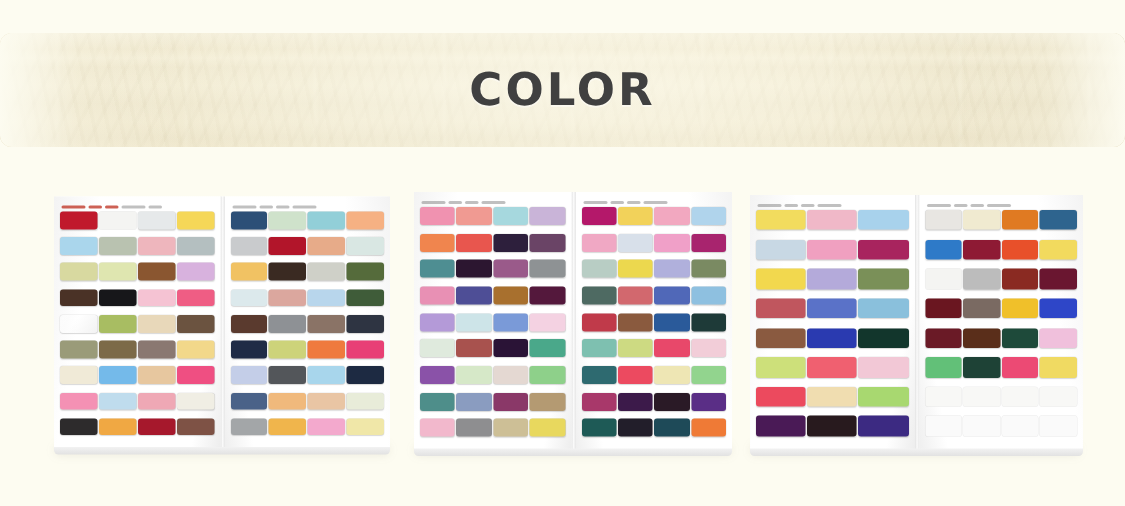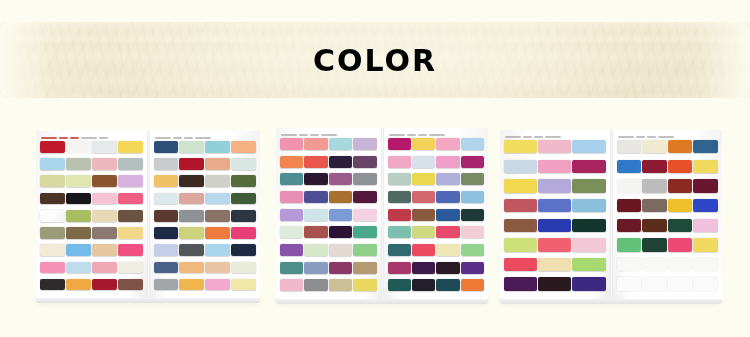--- a/index.html
+++ b/index.html
@@ -76,21 +76,21 @@
     mix-blend-mode: normal;
   }
   #banner-title {
     position: absolute;
     left: 0; right: 0; top: 0; bottom: 0;
     display: flex; align-items: center; justify-content: center;
     font-family: "DejaVu Sans", sans-serif;
     font-weight: 700;
     font-size: 30px;
     letter-spacing: 2px;
-    color: #000000;
+    color: #404040;
     text-shadow: 0 1px 0 rgba(255,255,255,0.45);
   }
 
   
   .book {
     position: absolute;
     display: flex;
     background: #ffffff;
     border-radius: 2px;
   }

